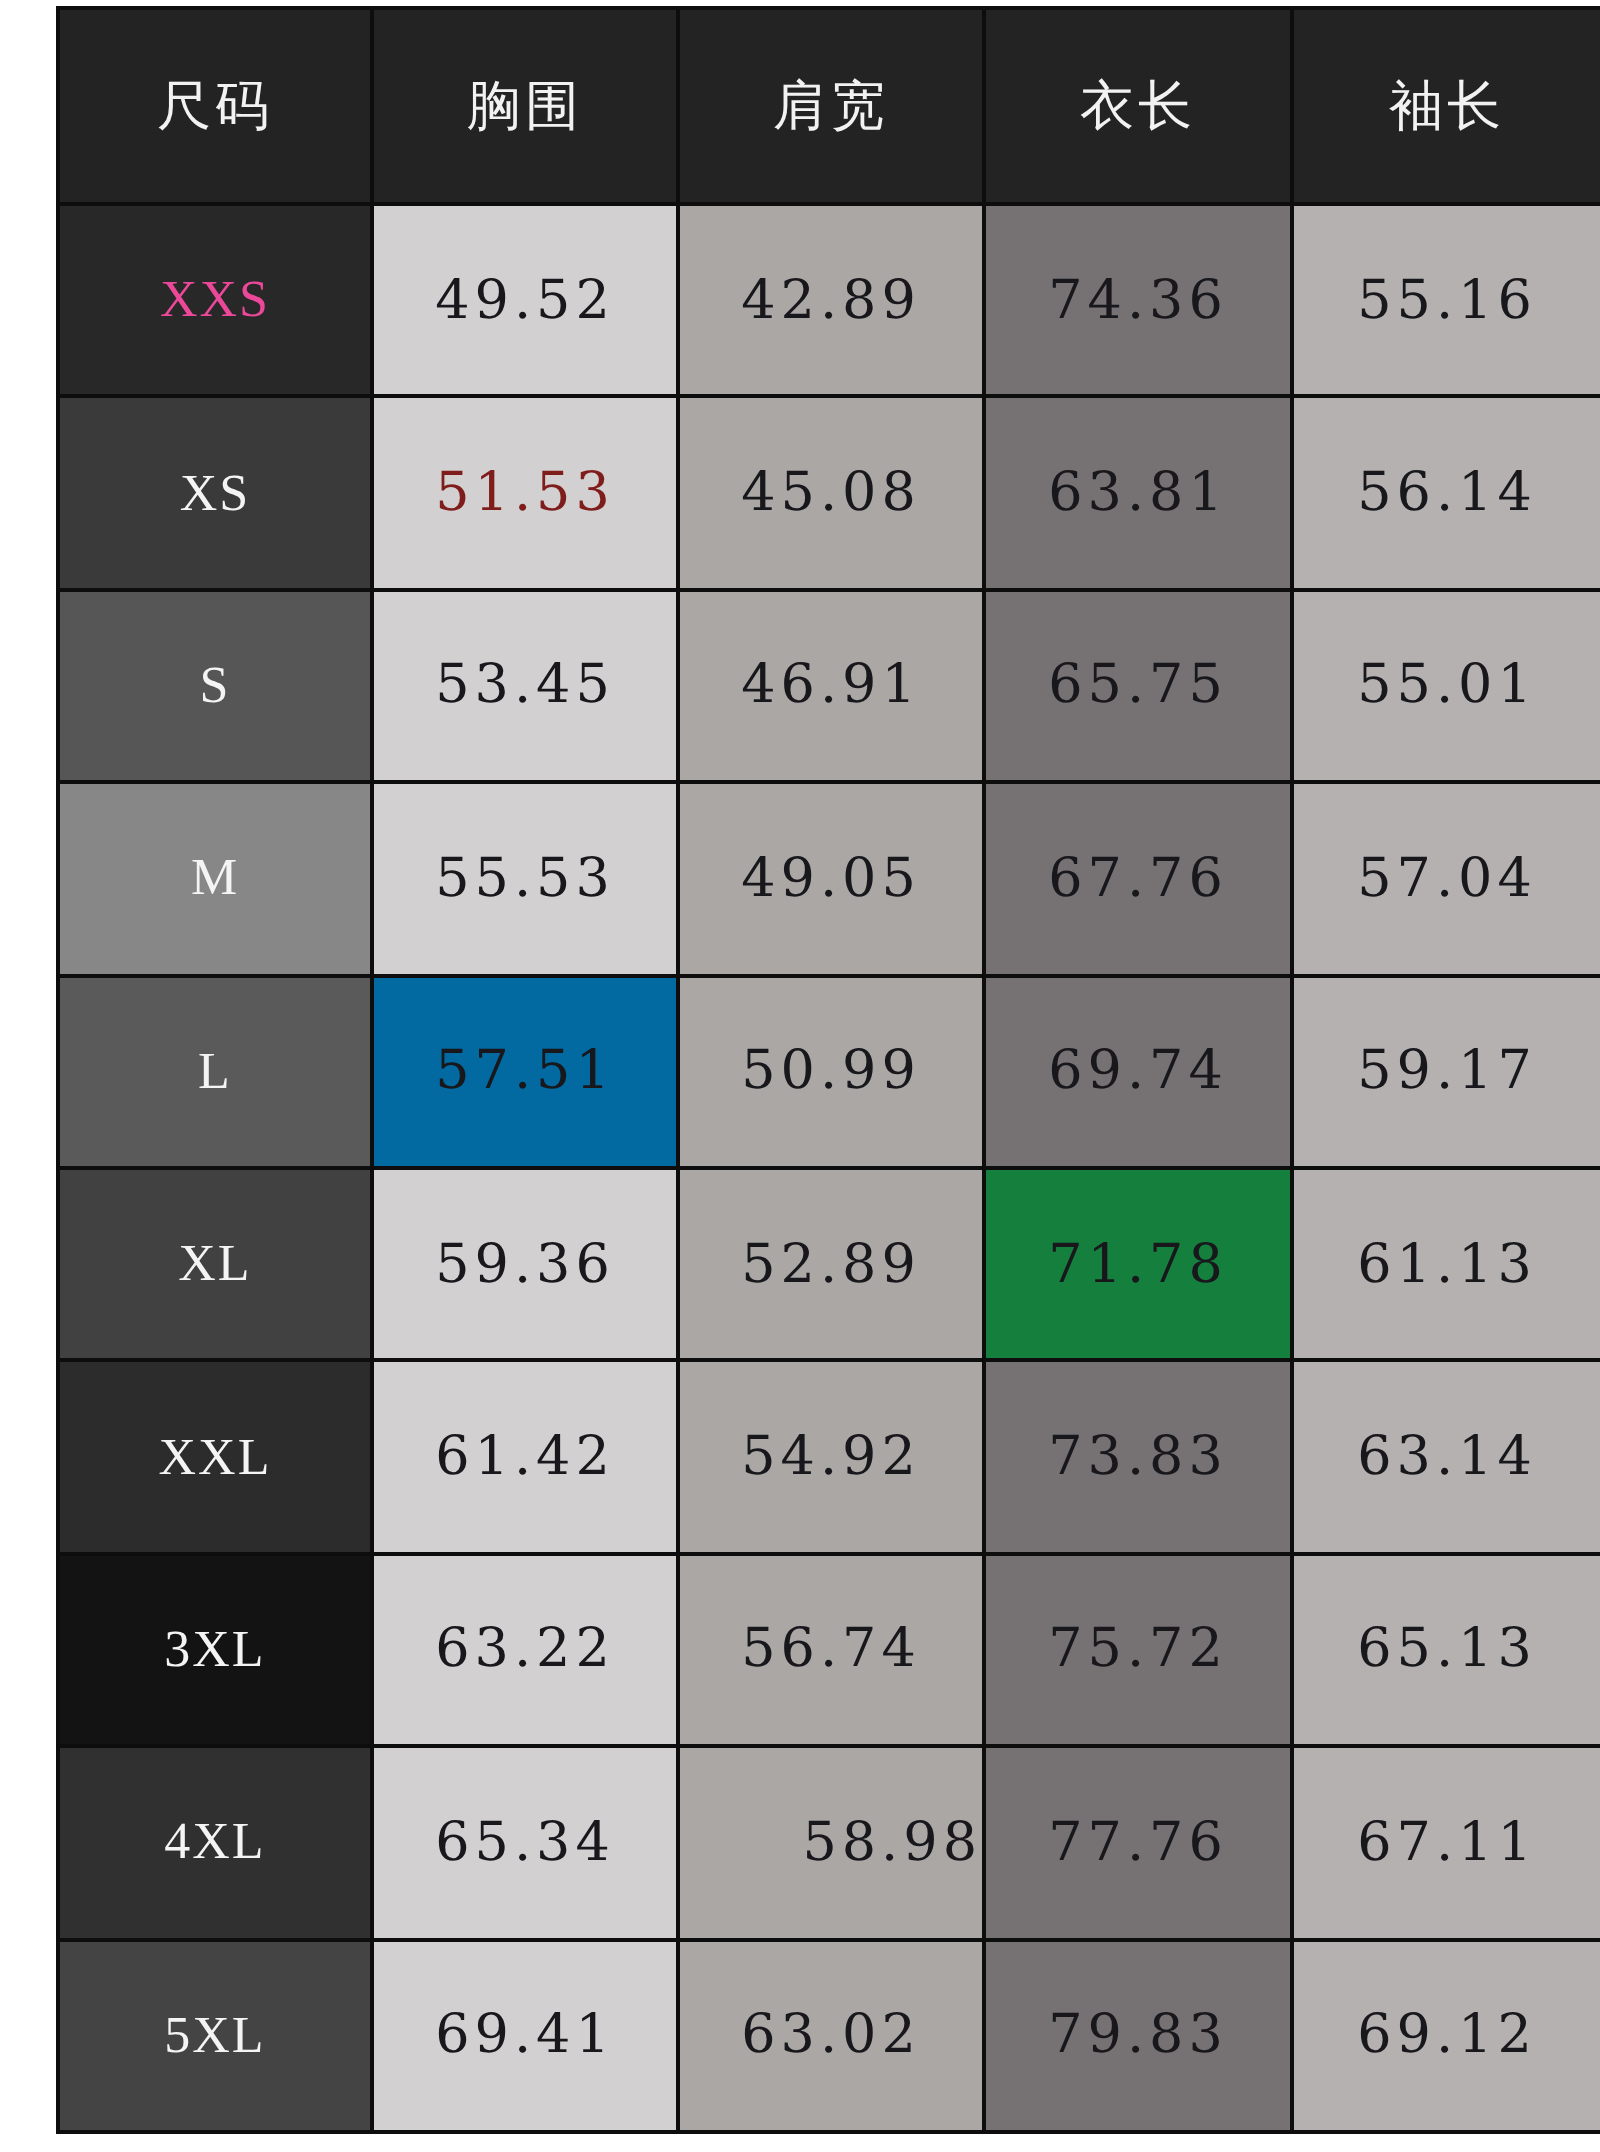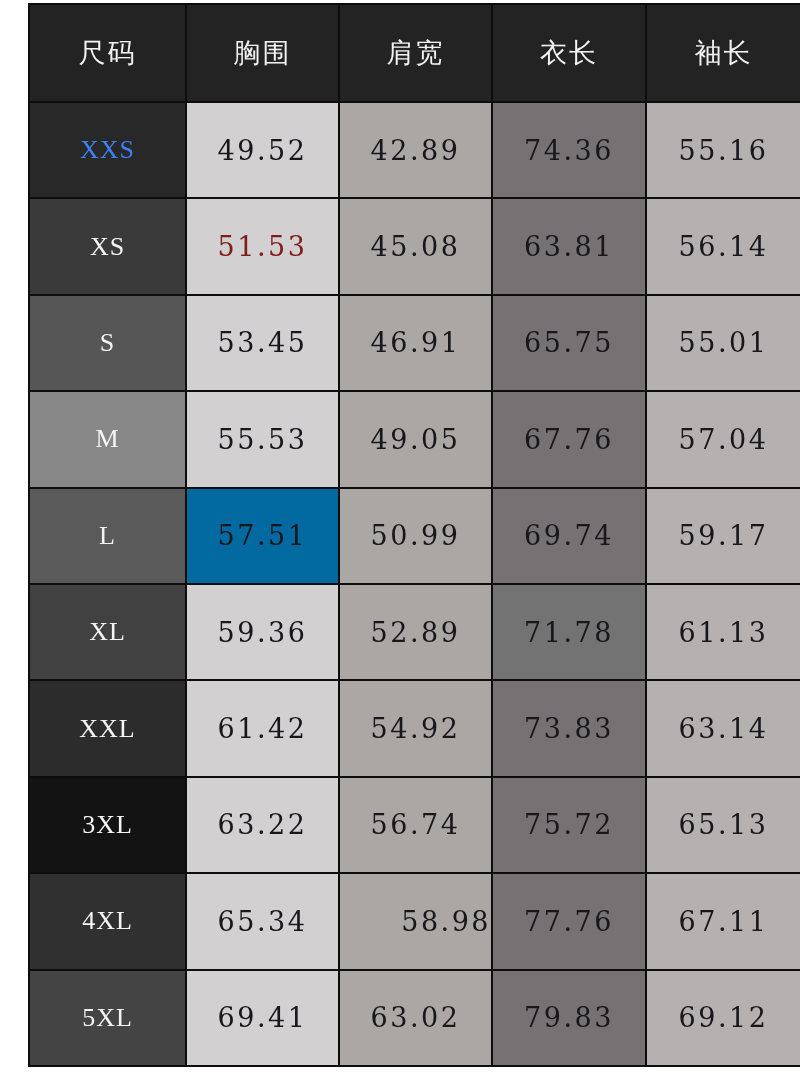--- a/index.html
+++ b/index.html
@@ -82,21 +82,21 @@
       <tr id="header-row">
           <th>尺码</th>
           <th>胸围</th>
           <th>肩宽</th>
           <th>衣长</th>
           <th>袖长</th>
         </tr>
     </thead>
     <tbody id="table-body">
         <tr>
-          <td class="size-cell" style="background: rgb(40, 40, 40); color: #3b82f6;">XXS</td>
+          <td class="size-cell" style="background: rgb(40, 40, 40); color: #ec4899;">XXS</td>
           <td class="num-cell" style="background: rgb(210, 208, 208); color: rgb(23, 23, 28);">49.52</td>
           <td class="num-cell" style="background: rgb(170, 167, 165); color: rgb(23, 23, 28);">42.89</td>
           <td class="num-cell" style="background: rgb(118, 114, 115); color: rgb(23, 23, 28);">74.36</td>
           <td class="num-cell" style="background: rgb(180, 177, 176); color: rgb(23, 23, 28);">55.16</td>
         </tr>
         <tr>
           <td class="size-cell" style="background: rgb(58, 58, 58); color: rgb(244, 244, 244);">XS</td>
           <td class="num-cell" style="background: rgb(210, 208, 208); color: #7f1d1d; margin-left: 23px;">51.53</td>
           <td class="num-cell" style="background: rgb(170, 167, 165); color: rgb(23, 23, 28);">45.08</td>
           <td class="num-cell" style="background: rgb(118, 114, 115); color: rgb(23, 23, 28);">63.81</td>
@@ -120,21 +120,21 @@
           <td class="size-cell" style="background: rgb(90, 90, 90); color: rgb(244, 244, 244);">L</td>
           <td class="num-cell" style="background: #0369a1; color: rgb(23, 23, 28); margin-top: 12px;">57.51</td>
           <td class="num-cell" style="background: rgb(170, 167, 165); color: rgb(23, 23, 28);">50.99</td>
           <td class="num-cell" style="background: rgb(118, 114, 115); color: rgb(23, 23, 28);">69.74</td>
           <td class="num-cell" style="background: rgb(180, 177, 176); color: rgb(23, 23, 28);">59.17</td>
         </tr>
         <tr>
           <td class="size-cell" style="background: rgb(65, 65, 65); color: rgb(244, 244, 244);">XL</td>
           <td class="num-cell" style="background: rgb(210, 208, 208); color: rgb(23, 23, 28);">59.36</td>
           <td class="num-cell" style="background: rgb(170, 167, 165); color: rgb(23, 23, 28);">52.89</td>
-          <td class="num-cell" style="background: #737373; color: rgb(23, 23, 28);">71.78</td>
+          <td class="num-cell" style="background: #15803d; color: rgb(23, 23, 28);">71.78</td>
           <td class="num-cell" style="background: rgb(180, 177, 176); color: rgb(23, 23, 28);">61.13</td>
         </tr>
         <tr>
           <td class="size-cell" style="background: rgb(44, 44, 44); color: rgb(244, 244, 244);">XXL</td>
           <td class="num-cell" style="background: rgb(210, 208, 208); color: rgb(23, 23, 28);">61.42</td>
           <td class="num-cell" style="background: rgb(170, 167, 165); color: rgb(23, 23, 28);">54.92</td>
           <td class="num-cell" style="background: rgb(118, 114, 115); color: rgb(23, 23, 28);">73.83</td>
           <td class="num-cell" style="background: rgb(180, 177, 176); color: rgb(23, 23, 28);">63.14</td>
         </tr>
         <tr>

